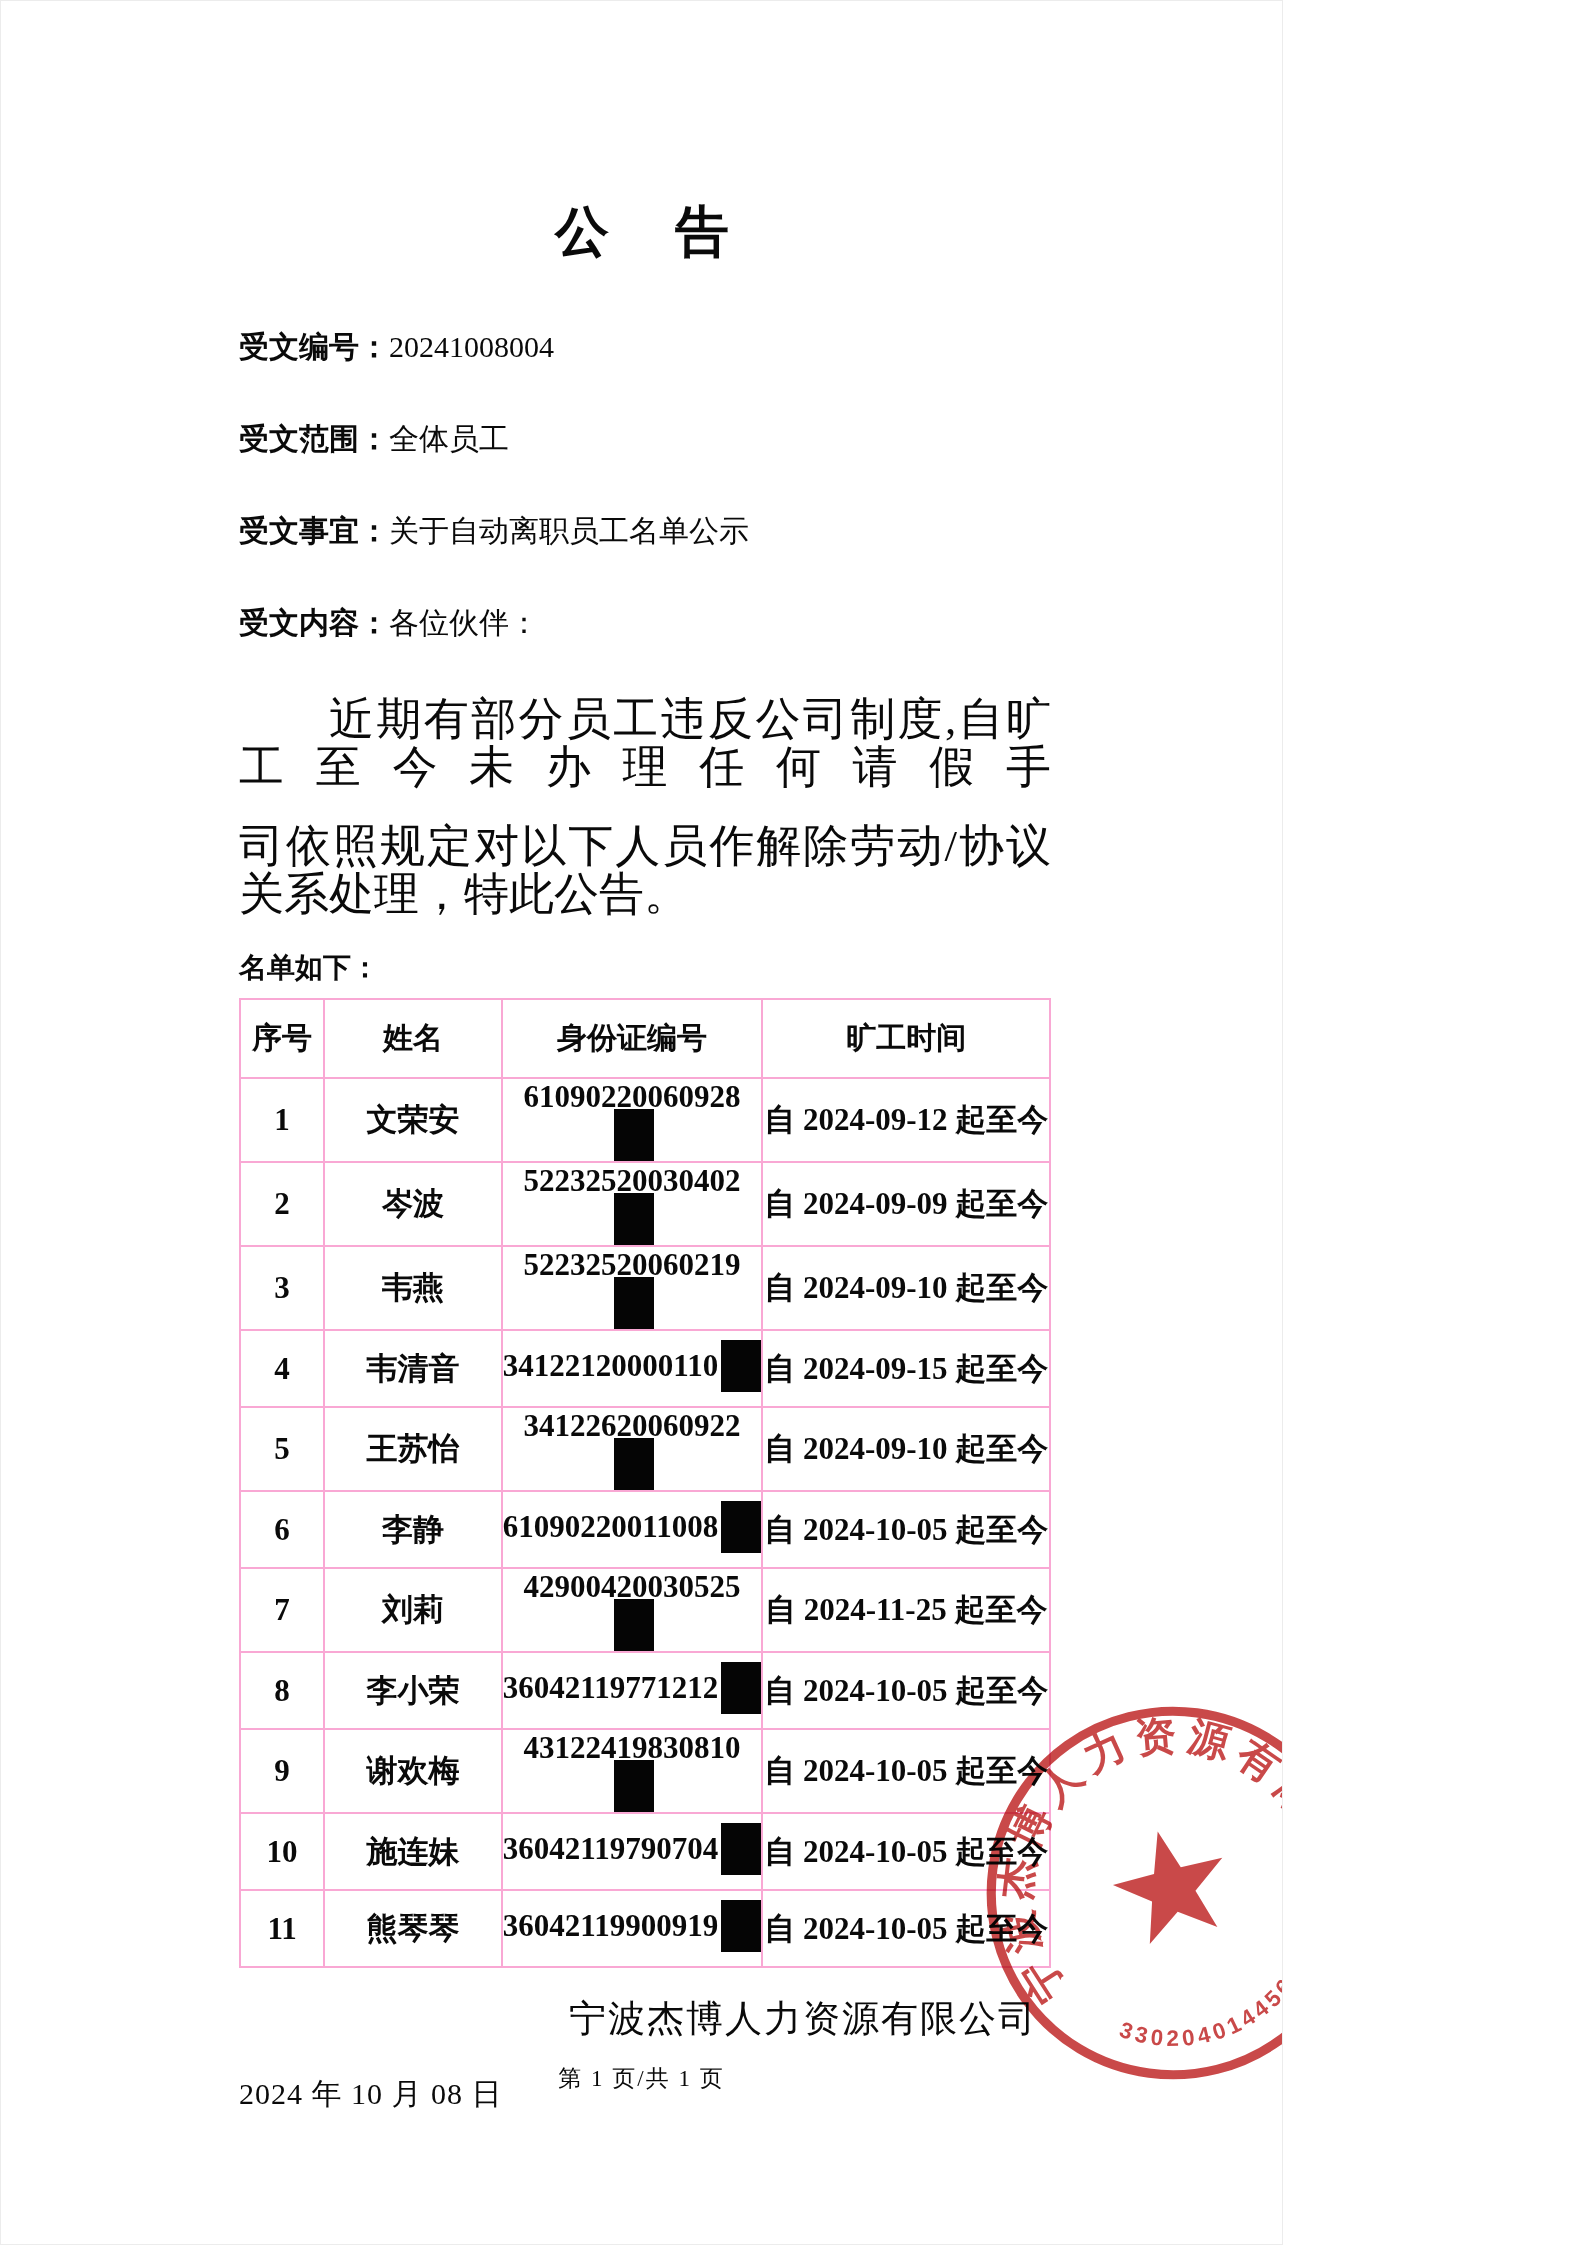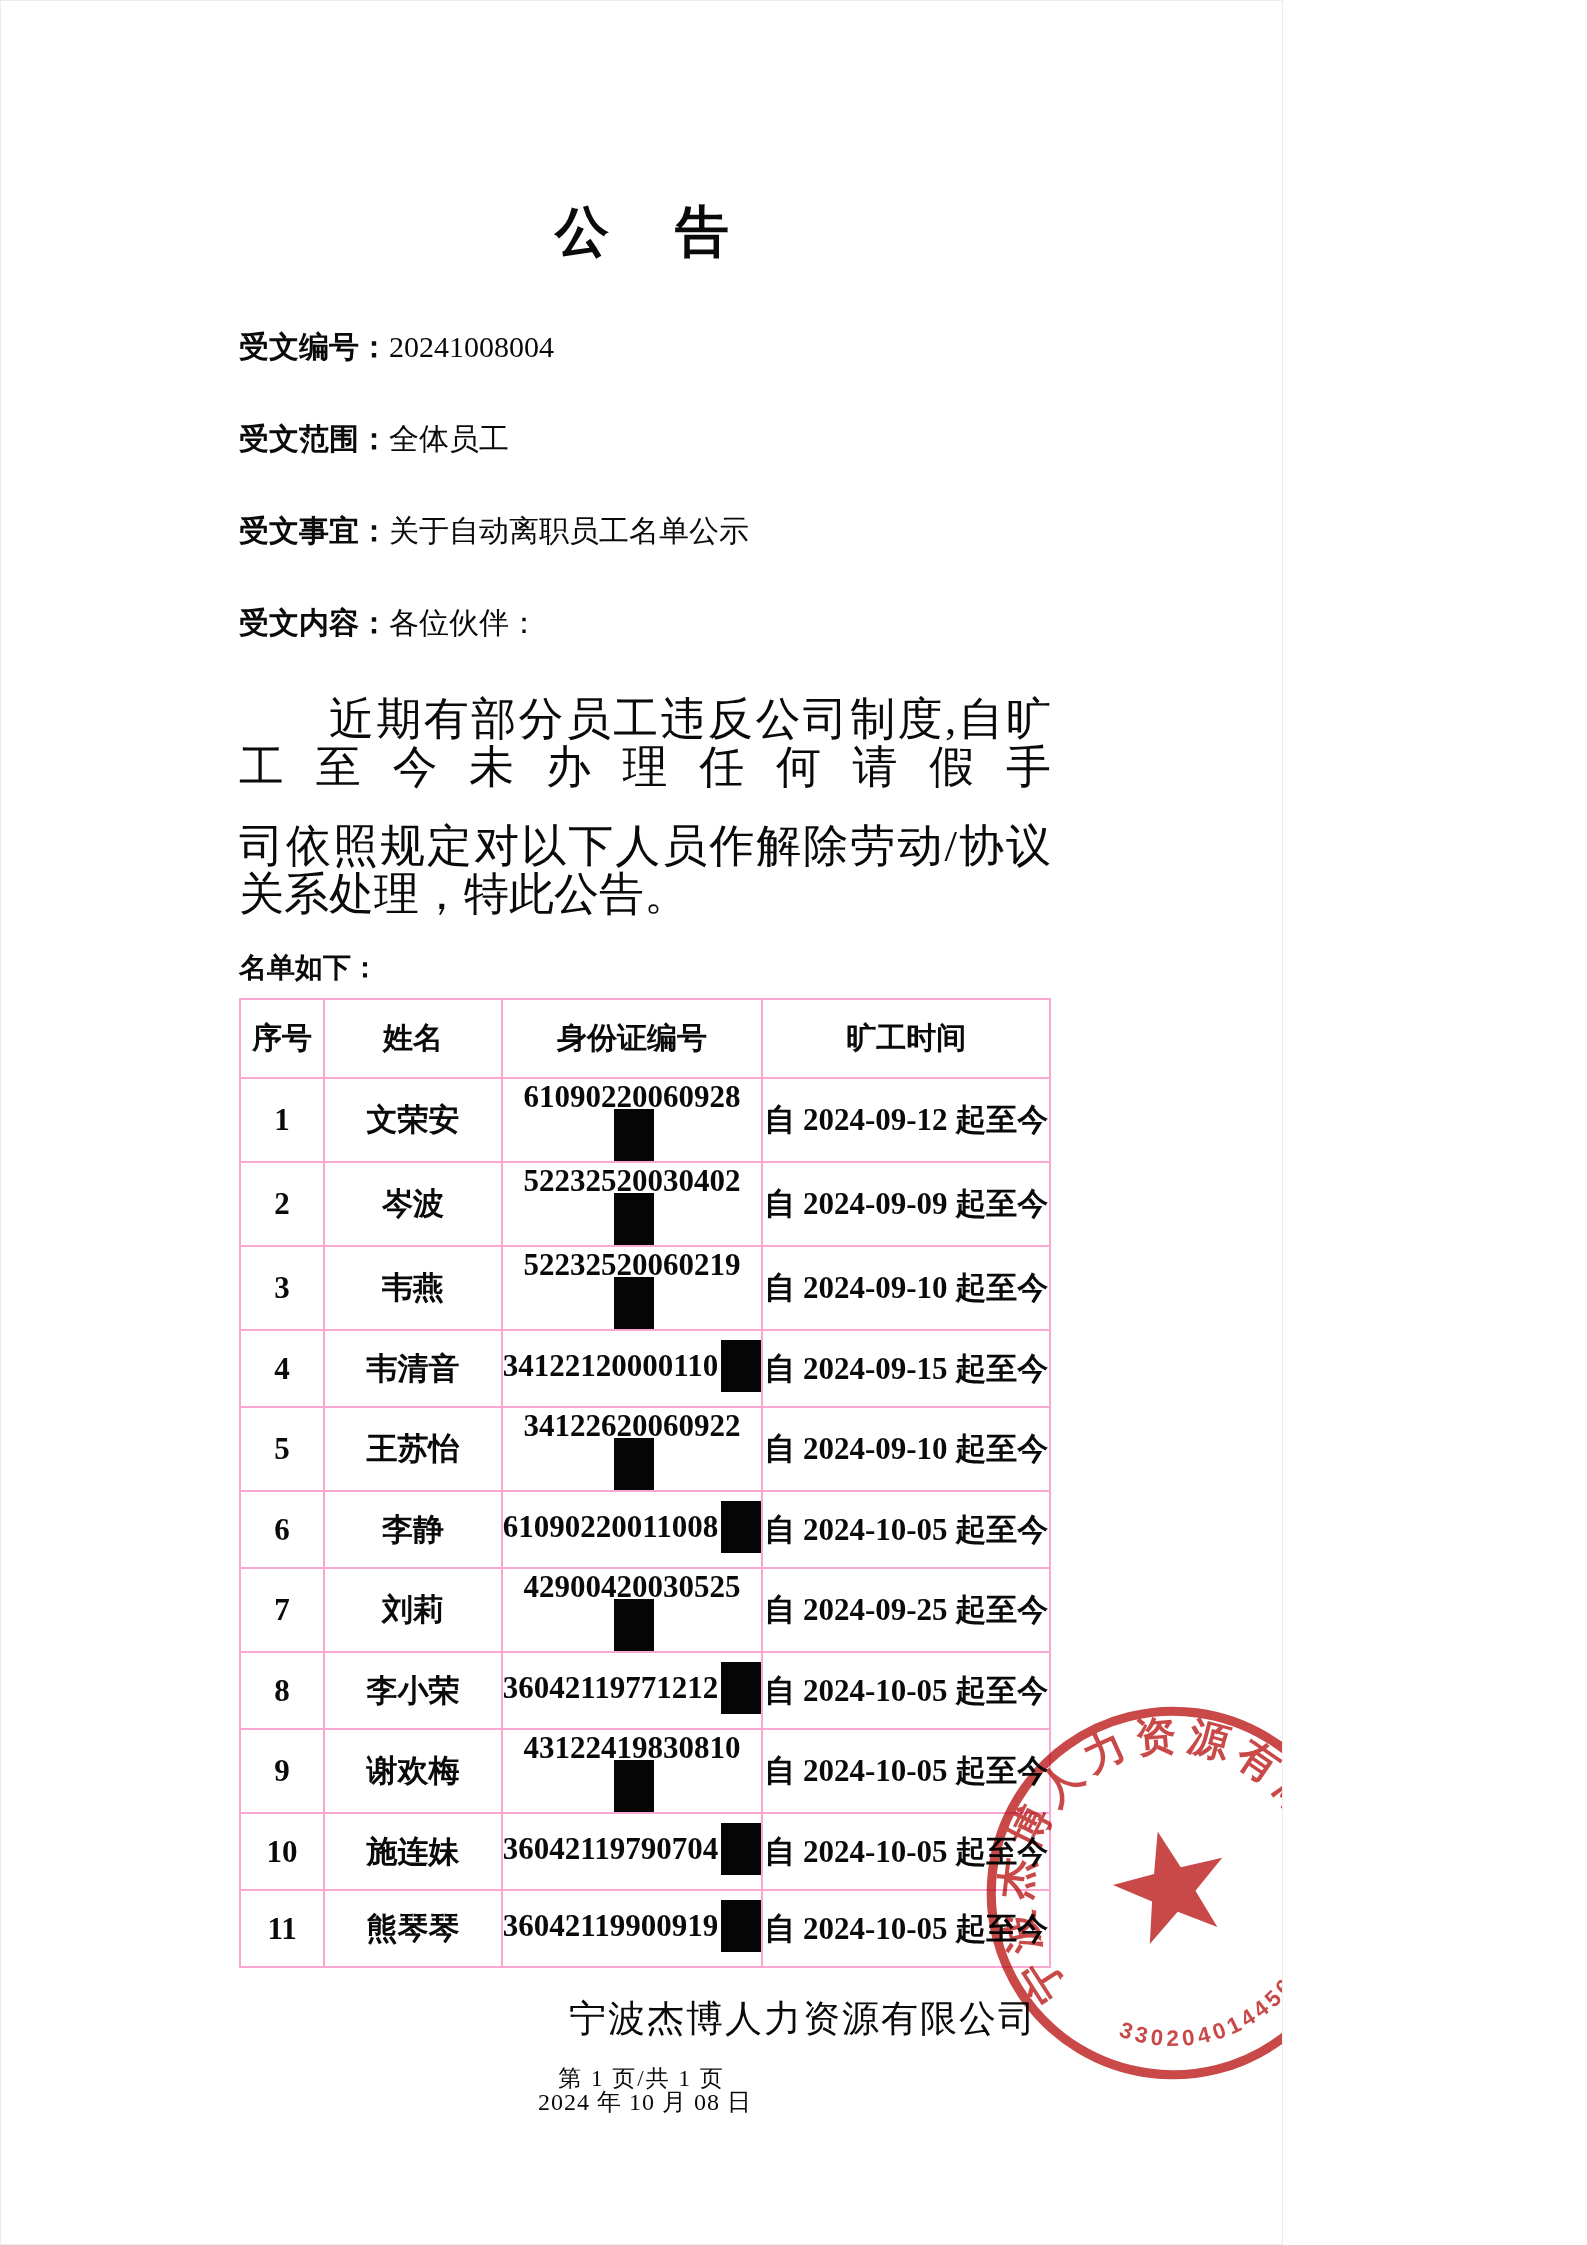--- a/index.html
+++ b/index.html
@@ -72,23 +72,23 @@
     margin-top:-6px;
   }
   .signature-company{
     text-align:right;
     font-size:37px;
     margin-top:26px;
     padding-right:14px;
     letter-spacing:2px;
   }
   .signature-date{
-    text-align:center;
-    font-size:24px;
-    margin-top:42px;
+    text-align:left;
+    font-size:30px;
+    margin-top:30px;
     letter-spacing:1px;
   }
   .page-footer{
     position:absolute;
     left:0;right:0;
     top:2062px;
     text-align:center;
     font-size:23px;
     letter-spacing:2px;
   }
@@ -185,21 +185,21 @@
     <td>6</td>
     <td>李静</td>
     <td><span>61090220011008</span><span class="redaction-box"></span></td>
     <td>自 2024-10-05 起至今</td>
   </tr>
 
   <tr>
     <td>7</td>
     <td>刘莉</td>
     <td><span>42900420030525</span><span class="redaction-box"></span></td>
-    <td>自 2024-09-25 起至今</td>
+    <td>自 2024-11-25 起至今</td>
   </tr>
 
   <tr>
     <td>8</td>
     <td>李小荣</td>
     <td><span>36042119771212</span><span class="redaction-box"></span></td>
     <td>自 2024-10-05 起至今</td>
   </tr>
 
   <tr>

